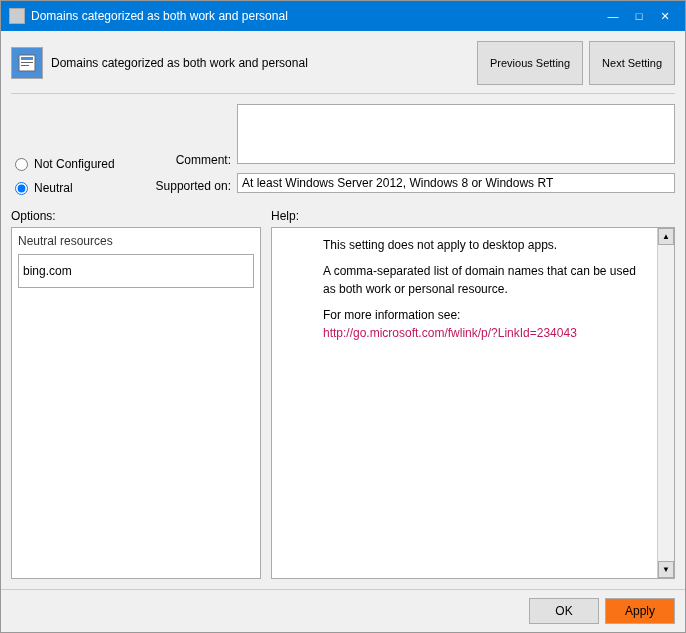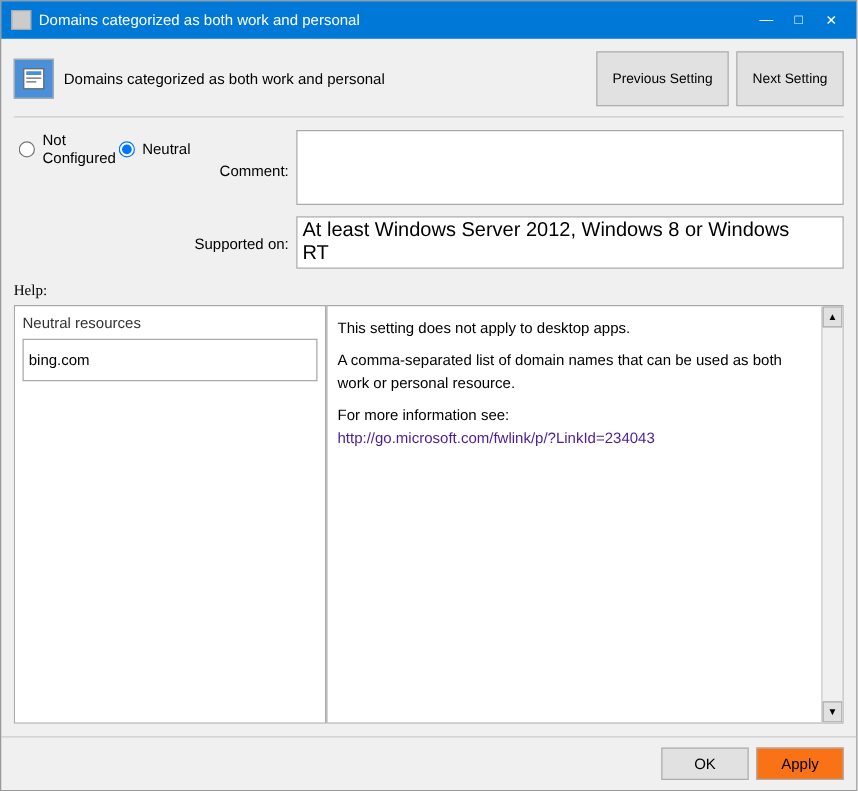--- a/index.html
+++ b/index.html
@@ -107,23 +107,24 @@
       padding: 4px 12px;
       background: #e1e1e1;
       border: 1px solid #adadad;
       font-size: 11px;
       cursor: pointer;
       height: 44px;
     }
 
     .radio-section {
       display: flex;
-      flex-direction: row;
+      flex-direction: column;
       gap: 2px;
       margin-left: 4px;
+      margin-top: 45px;
     }
     .radio-label {
       display: flex;
       align-items: center;
       gap: 6px;
       font-size: 12px;
       cursor: pointer;
       height: 22px;
     }
     .radio-label input[type="radio"] {
@@ -145,21 +146,21 @@
       padding-top: 4px;
     }
     .right-form-col {
       flex: 1;
       display: flex;
       flex-direction: column;
       gap: 6px;
     }
     .field-row {
       display: flex;
-      align-items: center;
+      align-items: flex-end;
       gap: 6px;
     }
     .field-label {
       font-size: 12px;
       min-width: 90px;
       text-align: right;
       padding-top: 2px;
       flex-shrink: 0;
     }
     .textarea-container {
@@ -189,42 +190,42 @@
     .supported-box {
       border: 1px solid #aaa;
       background: white;
       flex: 1;
       position: relative;
       display: flex;
       align-items: flex-start;
     }
     .supported-content {
       padding: 2px 20px 2px 4px;
-      font-size: 16px;
+      font-size: 12px;
     }
 
     .divider-row {
       display: flex;
       gap: 10px;
       margin-top: 4px;
       margin-bottom: 4px;
     }
     .options-label {
       font-size: 12px;
       font-weight: normal;
       width: 250px;
     }
     .help-label {
       font-size: 12px;
       font-weight: normal;
-      font-family: Liberation Serif, serif;
     }
 
     .bottom-panels {
       display: flex;
+      gap: 10px;
       flex: 1;
       overflow: hidden;
     }
     .options-panel {
       width: 250px;
       flex-shrink: 0;
       border: 1px solid #aaa;
       background: white;
       display: flex;
       flex-direction: column;
@@ -243,31 +244,32 @@
       font-size: 12px;
       font-family: inherit;
       height: 34px;
     }
     .help-panel {
       flex: 1;
       border: 1px solid #aaa;
       background: white;
       position: relative;
       overflow: hidden;
+      padding-left: 43px;
     }
     .help-content {
       padding: 8px 24px 8px 8px;
       font-size: 12px;
       line-height: 1.5;
     }
     .help-content p {
       margin-bottom: 8px;
     }
     .help-link {
-      color: #4c1d95;
+      color: #be185d;
       text-decoration: none;
     }
 
     .help-scrollbar {
       position: absolute;
       right: 0;
       top: 0;
       bottom: 0;
       width: 17px;
       background: #f0f0f0;
@@ -365,20 +367,21 @@
         <div class="field-row">
           <span class="field-label">Supported on:</span>
           <div class="supported-box">
             <span class="supported-content">At least Windows Server 2012, Windows 8 or Windows RT</span>
           </div>
         </div>
       </div>
     </div>
 
     <div class="divider-row">
+      <span class="options-label">Options:</span>
       <span class="help-label">Help:</span>
     </div>
 
     <div class="bottom-panels">
 
       <div class="options-panel">
         <div class="options-panel-title">Neutral resources</div>
         <input type="text" class="options-input" value="bing.com" style="">
       </div>
 

